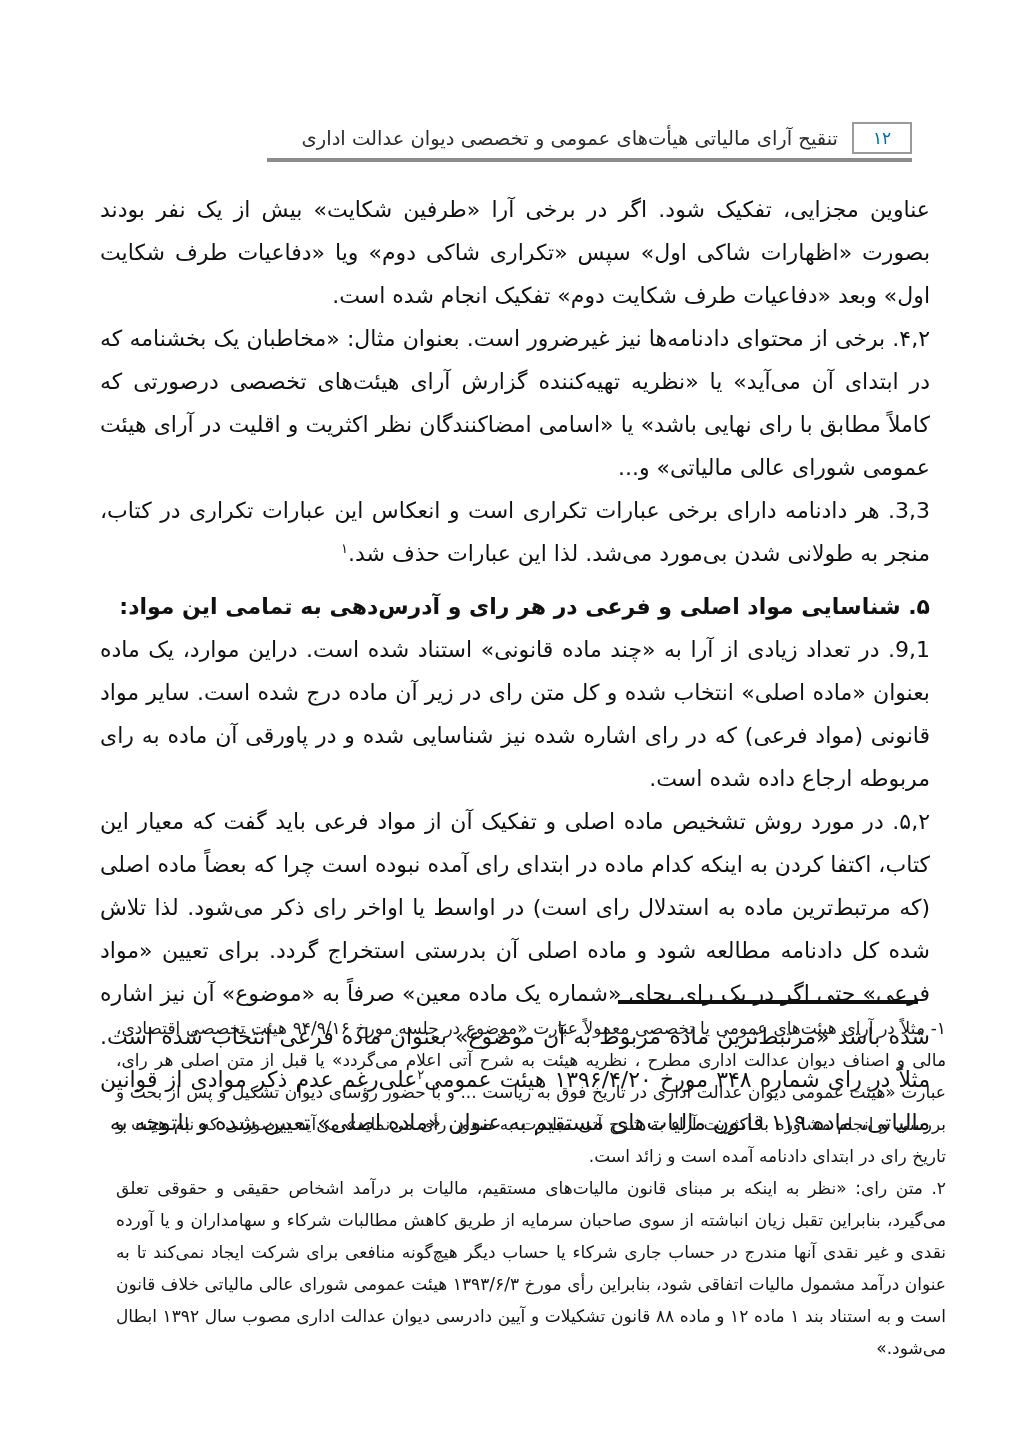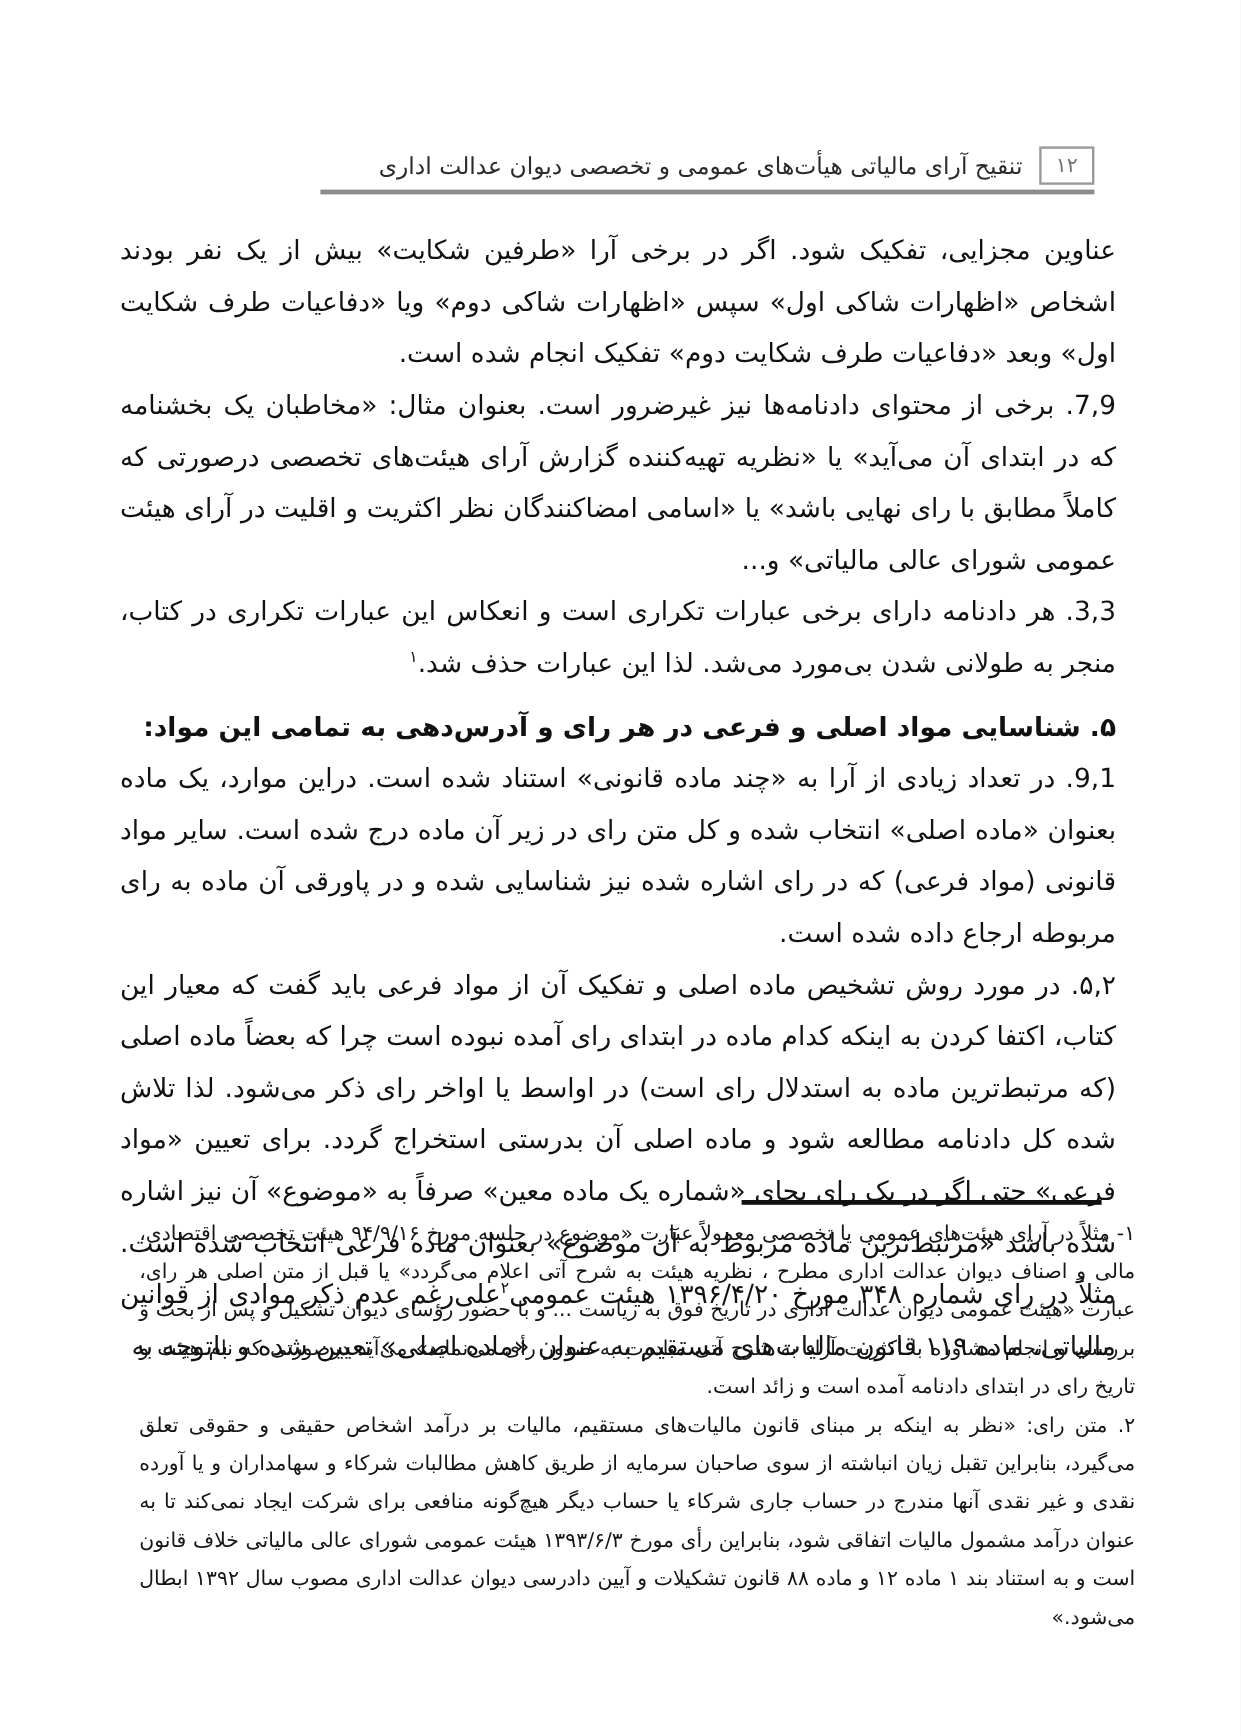--- a/index.html
+++ b/index.html
@@ -19,24 +19,24 @@
     top:122px; right:122px;
     width:645px;
     direction:rtl;
     border-bottom:4px solid #8c8c8c;
     padding-bottom:4px;
   }
   .header-row {
     display:flex; flex-direction:row; align-items:center;
   }
   .page-box {
-    width:46px; height:32px;
+    width:60px; height:32px;
     border:2px solid #9a9a9a;
     display:flex; align-items:center; justify-content:center;
-    font-size:17px; color:#737373;
+    font-size:17px; color:#0369a1;
     flex:0 0 auto;
     margin-left:14px;
   }
   .header-title {
     font-size:19.5px;
     color:#2b2b2b;
     white-space:nowrap;
     letter-spacing:0;
     text-align:right;
   }
@@ -91,23 +91,23 @@
     <div class="header-row">
       <div class="page-box">
         <span>۱۲</span>
       </div>
       <div class="header-title">تنقیح آرای مالیاتی هیأت‌های عمومی و تخصصی دیوان عدالت اداری</div>
     </div>
   </div>
 
   <div class="body-text">
 
-    <p>عناوین مجزایی، تفکیک شود. اگر در برخی آرا «طرفین شکایت» بیش از یک نفر بودند اشخاص «اظهارات شاکی اول» سپس «اظهارات شاکی دوم» ویا «دفاعیات طرف شکایت اول» وبعد «دفاعیات طرف شکایت دوم» تفکیک انجام شده است.</p>
+    <p>عناوین مجزایی، تفکیک شود. اگر در برخی آرا «طرفین شکایت» بیش از یک نفر بودند بصورت «اظهارات شاکی اول» سپس «تکراری شاکی دوم» ویا «دفاعیات طرف شکایت اول» وبعد «دفاعیات طرف شکایت دوم» تفکیک انجام شده است.</p>
 
-    <p>7,9. برخی از محتوای دادنامه‌ها نیز غیرضرور است. بعنوان مثال: «مخاطبان یک بخشنامه که در ابتدای آن می‌آید» یا «نظریه تهیه‌کننده گزارش آرای هیئت‌های تخصصی درصورتی که کاملاً مطابق با رای نهایی باشد» یا «اسامی امضاکنندگان نظر اکثریت و اقلیت در آرای هیئت عمومی شورای عالی مالیاتی» و...</p>
+    <p>۴,۲. برخی از محتوای دادنامه‌ها نیز غیرضرور است. بعنوان مثال: «مخاطبان یک بخشنامه که در ابتدای آن می‌آید» یا «نظریه تهیه‌کننده گزارش آرای هیئت‌های تخصصی درصورتی که کاملاً مطابق با رای نهایی باشد» یا «اسامی امضاکنندگان نظر اکثریت و اقلیت در آرای هیئت عمومی شورای عالی مالیاتی» و...</p>
 
     <p><span>3,3. هر دادنامه دارای برخی عبارات تکراری است و انعکاس این عبارات تکراری در کتاب، منجر به طولانی شدن بی‌مورد می‌شد. لذا این عبارات حذف شد.</span><sup class="fn-ref">۱</sup></p>
 
     <p class="heading">۵. شناسایی مواد اصلی و فرعی در هر رای و آدرس‌دهی به تمامی این مواد:</p>
 
     <p>9,1. در تعداد زیادی از آرا به «چند ماده قانونی» استناد شده است. دراین موارد، یک ماده بعنوان «ماده اصلی» انتخاب شده و کل متن رای در زیر آن ماده درج شده است. سایر مواد قانونی (مواد فرعی) که در رای اشاره شده نیز شناسایی شده و در پاورقی آن ماده به رای مربوطه ارجاع داده شده است.</p>
 
     <p><span>۵,۲. در مورد روش تشخیص ماده اصلی و تفکیک آن از مواد فرعی باید گفت که معیار این کتاب، اکتفا کردن به اینکه کدام ماده در ابتدای رای آمده نبوده است چرا که بعضاً ماده اصلی (که مرتبط‌ترین ماده به استدلال رای است) در اواسط یا اواخر رای ذکر می‌شود. لذا تلاش شده کل دادنامه مطالعه شود و ماده اصلی آن بدرستی استخراج گردد. برای تعیین «مواد فرعی» حتی اگر در یک رای بجای «شماره یک ماده معین» صرفاً به «موضوع» آن نیز اشاره شده باشد «مرتبط‌ترین ماده مربوط به آن موضوع» بعنوان ماده فرعی انتخاب شده است. مثلاً در رای شماره ۳۴۸ مورخ ۱۳۹۶/۴/۲۰ هیئت عمومی</span><sup class="fn-ref">۲</sup><span>علی‌رغم عدم ذکر موادی از قوانین مالیاتی، ماده ۱۱۹ قانون مالیات‌های مستقیم به عنوان «ماده اصلی» تعیین شده و باتوجه به</span></p>
 
   </div>

